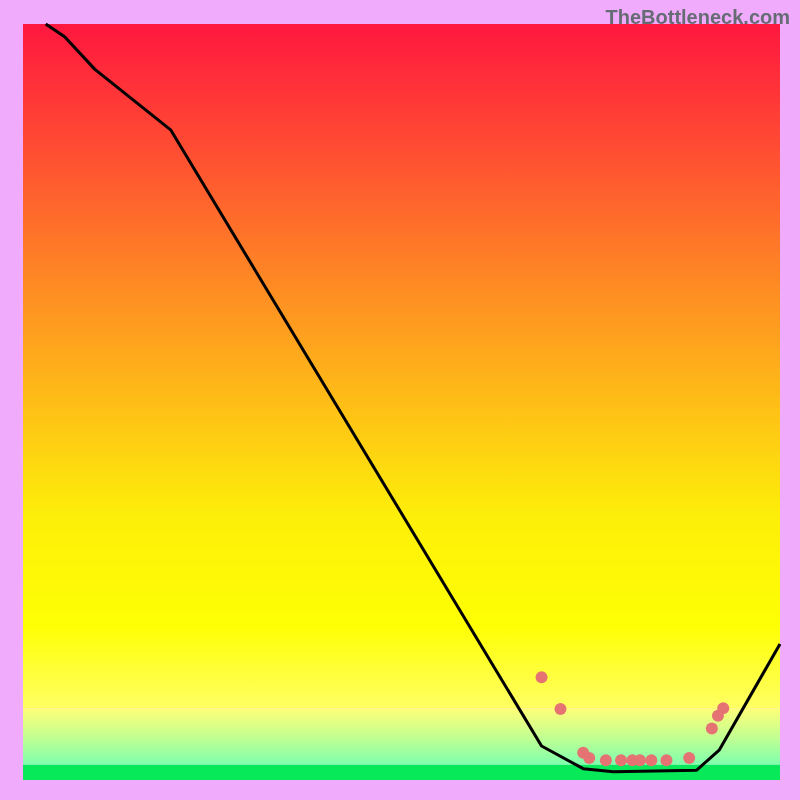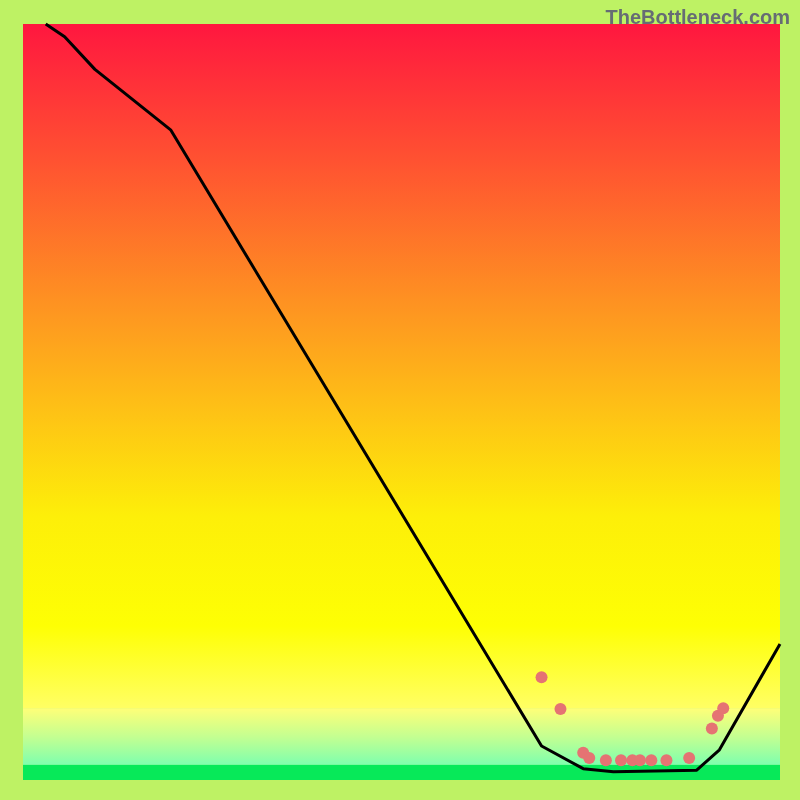--- a/index.html
+++ b/index.html
@@ -1,21 +1,21 @@
 <!DOCTYPE html>
 <html><head>
 <meta charset="utf-8">
 <style>
   * { margin: 0; padding: 0; box-sizing: border-box; }
   html, body { width: 800px; height: 800px; overflow: hidden; background: #000; }
   .container {
     width: 800px;
     height: 800px;
     position: relative;
-    background: #bef264;
+    background: #f0abfc;
   }
   .watermark {
     position: absolute;
     top: 6px;
     right: 10px;
     z-index: 10;
     font-family: Arial, sans-serif;
     font-size: 20px;
     font-weight: bold;
     color: #666c74;

